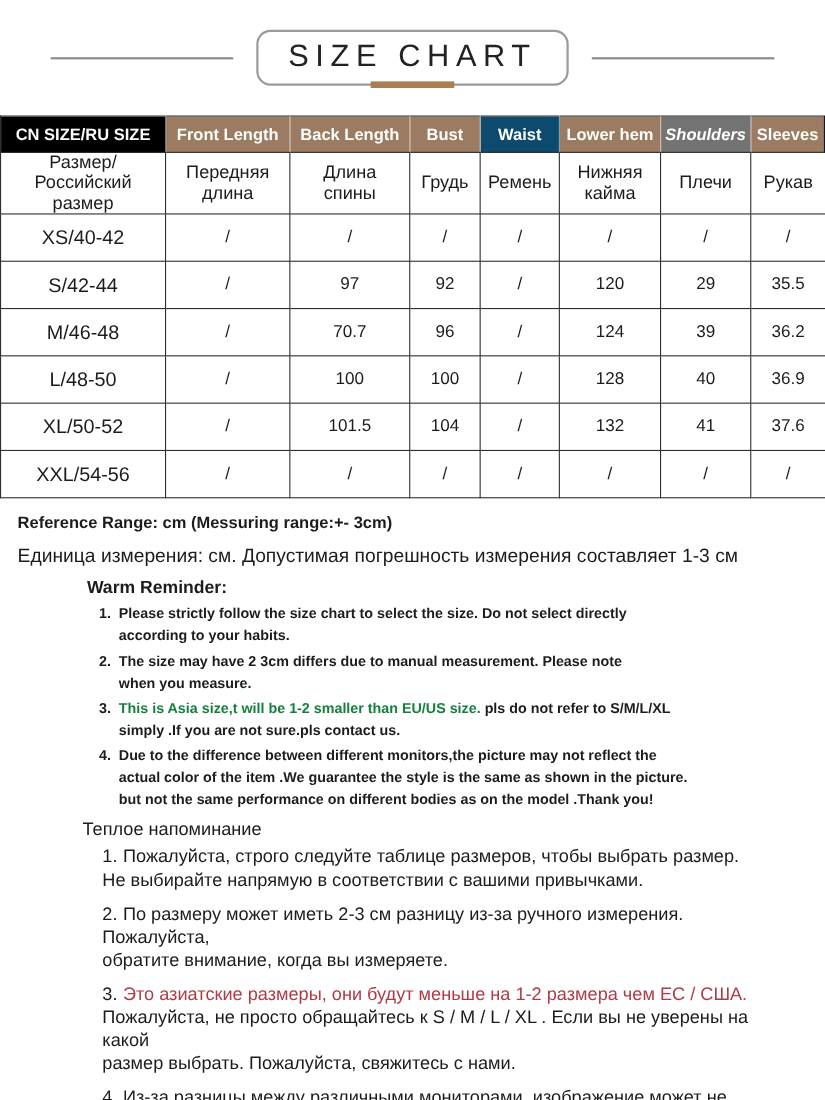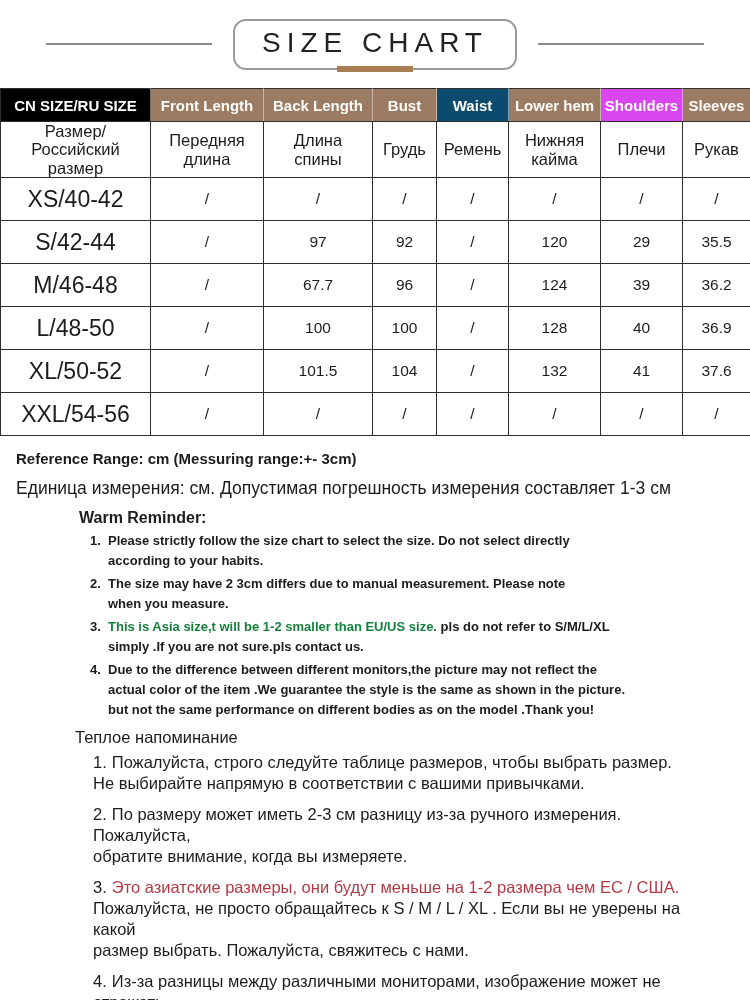--- a/index.html
+++ b/index.html
@@ -2,38 +2,38 @@
 <html><head>
 <meta charset="utf-8">
 <style>
   html,body{margin:0;padding:0;}
   body{
     width:750px;height:1000px;overflow:hidden;background:#ffffff;
     font-family:"Liberation Sans", sans-serif;color:#1c1c1c;
     -webkit-font-smoothing:antialiased;
   }
   
-  .title-row{display:flex;align-items:center;justify-content:center;height:88px;}
+  .title-row{display:flex;align-items:center;justify-content:center;height:105px;}
   .h-line{height:0;border-top:2px solid #8c8c8c;width:166px;}
   .title-box{position:relative;border:2px solid #9a9a9a;border-radius:13px;padding:6px 27px 9px;margin:0 21px;background:#fff;}
   .title-text{font-size:28px;font-weight:500;letter-spacing:6px;color:#222;white-space:nowrap;}
   .title-underline{position:absolute;left:50%;transform:translateX(-50%);bottom:-4px;width:76px;height:6px;background:#a8➤;}
   
   table.size-chart{width:750px;border-collapse:collapse;table-layout:fixed;}
   .size-chart th,.size-chart td{border:1px solid #2e2e2e;text-align:center;vertical-align:middle;padding:0 2px;}
   tr.hdr-en th{
     background:#9b7b61;color:#fdfdfb;font-size:15px;font-weight:600;height:32px;
     border-left:1px solid rgba(255,255,255,.45);border-right:1px solid rgba(255,255,255,.45);
     border-top:1px solid #2e2e2e;white-space:nowrap;
   }
   tr.hdr-en th:first-child{border-left:1px solid #2e2e2e;}
-  tr.hdr-en th:last-child{border-right:1px solid #0f172a;}
+  tr.hdr-en th:last-child{border-right:3px solid #0f172a;}
   tr.hdr-ru th{height:48px;font-size:16.5px;font-weight:400;white-space:pre-line;line-height:1.12;}
   tbody td{height:42px;}
-  td.size-cell{font-size:23px;}
+  td.size-cell{font-size:18px;}
   td.val-cell{font-size:15.5px;}
   
   .notes{padding:0 8px;}
   .ref-en{font-weight:700;font-size:15px;margin:14px 0 0 8px;}
   .ref-ru{font-weight:400;font-size:17.5px;margin:11px 0 0 8px;}
   .warm-en{margin:10px 40px 0 71px;font-weight:700;}
   .warm-en .sec-title{font-size:16px;margin:0 0 4px 0;}
   .en-item{margin:0 0 3px 11px;padding-left:18px;font-size:13px;line-height:20px;}
   .en-item .num{display:inline-block;width:18px;margin-left:-18px;}
   .warm-ru{margin:8px 20px 0 67px;font-weight:400;}
@@ -67,21 +67,21 @@
       <col style="width:68px">
   </colgroup>
   <thead>
       <tr class="hdr-en">
         <th style="background: #000000;">CN SIZE/RU SIZE</th>
         <th style="background: rgb(155, 123, 97);">Front Length</th>
         <th style="background: rgb(155, 123, 97);">Back Length</th>
         <th style="background: rgb(155, 123, 97);">Bust</th>
         <th style="background: #0c4a6e;">Waist</th>
         <th style="background: rgb(155, 123, 97);">Lower hem</th>
-        <th style="background: #d946ef;">Shoulders</th>
+        <th style="background: #737373; font-style: italic;">Shoulders</th>
         <th style="background: rgb(155, 123, 97);">Sleeves</th>
       </tr>
       <tr class="hdr-ru">
         <th>Размер/Российский
 размер</th>
         <th>Передняя
 длина</th>
         <th>Длина
 спины</th>
         <th>Грудь</th>
@@ -109,21 +109,21 @@
         <td class="val-cell">97</td>
         <td class="val-cell">92</td>
         <td class="val-cell">/</td>
         <td class="val-cell">120</td>
         <td class="val-cell">29</td>
         <td class="val-cell">35.5</td>
       </tr>
       <tr>
         <td class="size-cell">M/46-48</td>
         <td class="val-cell">/</td>
-        <td class="val-cell">67.7</td>
+        <td class="val-cell">70.7</td>
         <td class="val-cell">96</td>
         <td class="val-cell">/</td>
         <td class="val-cell">124</td>
         <td class="val-cell">39</td>
         <td class="val-cell">36.2</td>
       </tr>
       <tr>
         <td class="size-cell">L/48-50</td>
         <td class="val-cell">/</td>
         <td class="val-cell">100</td>

